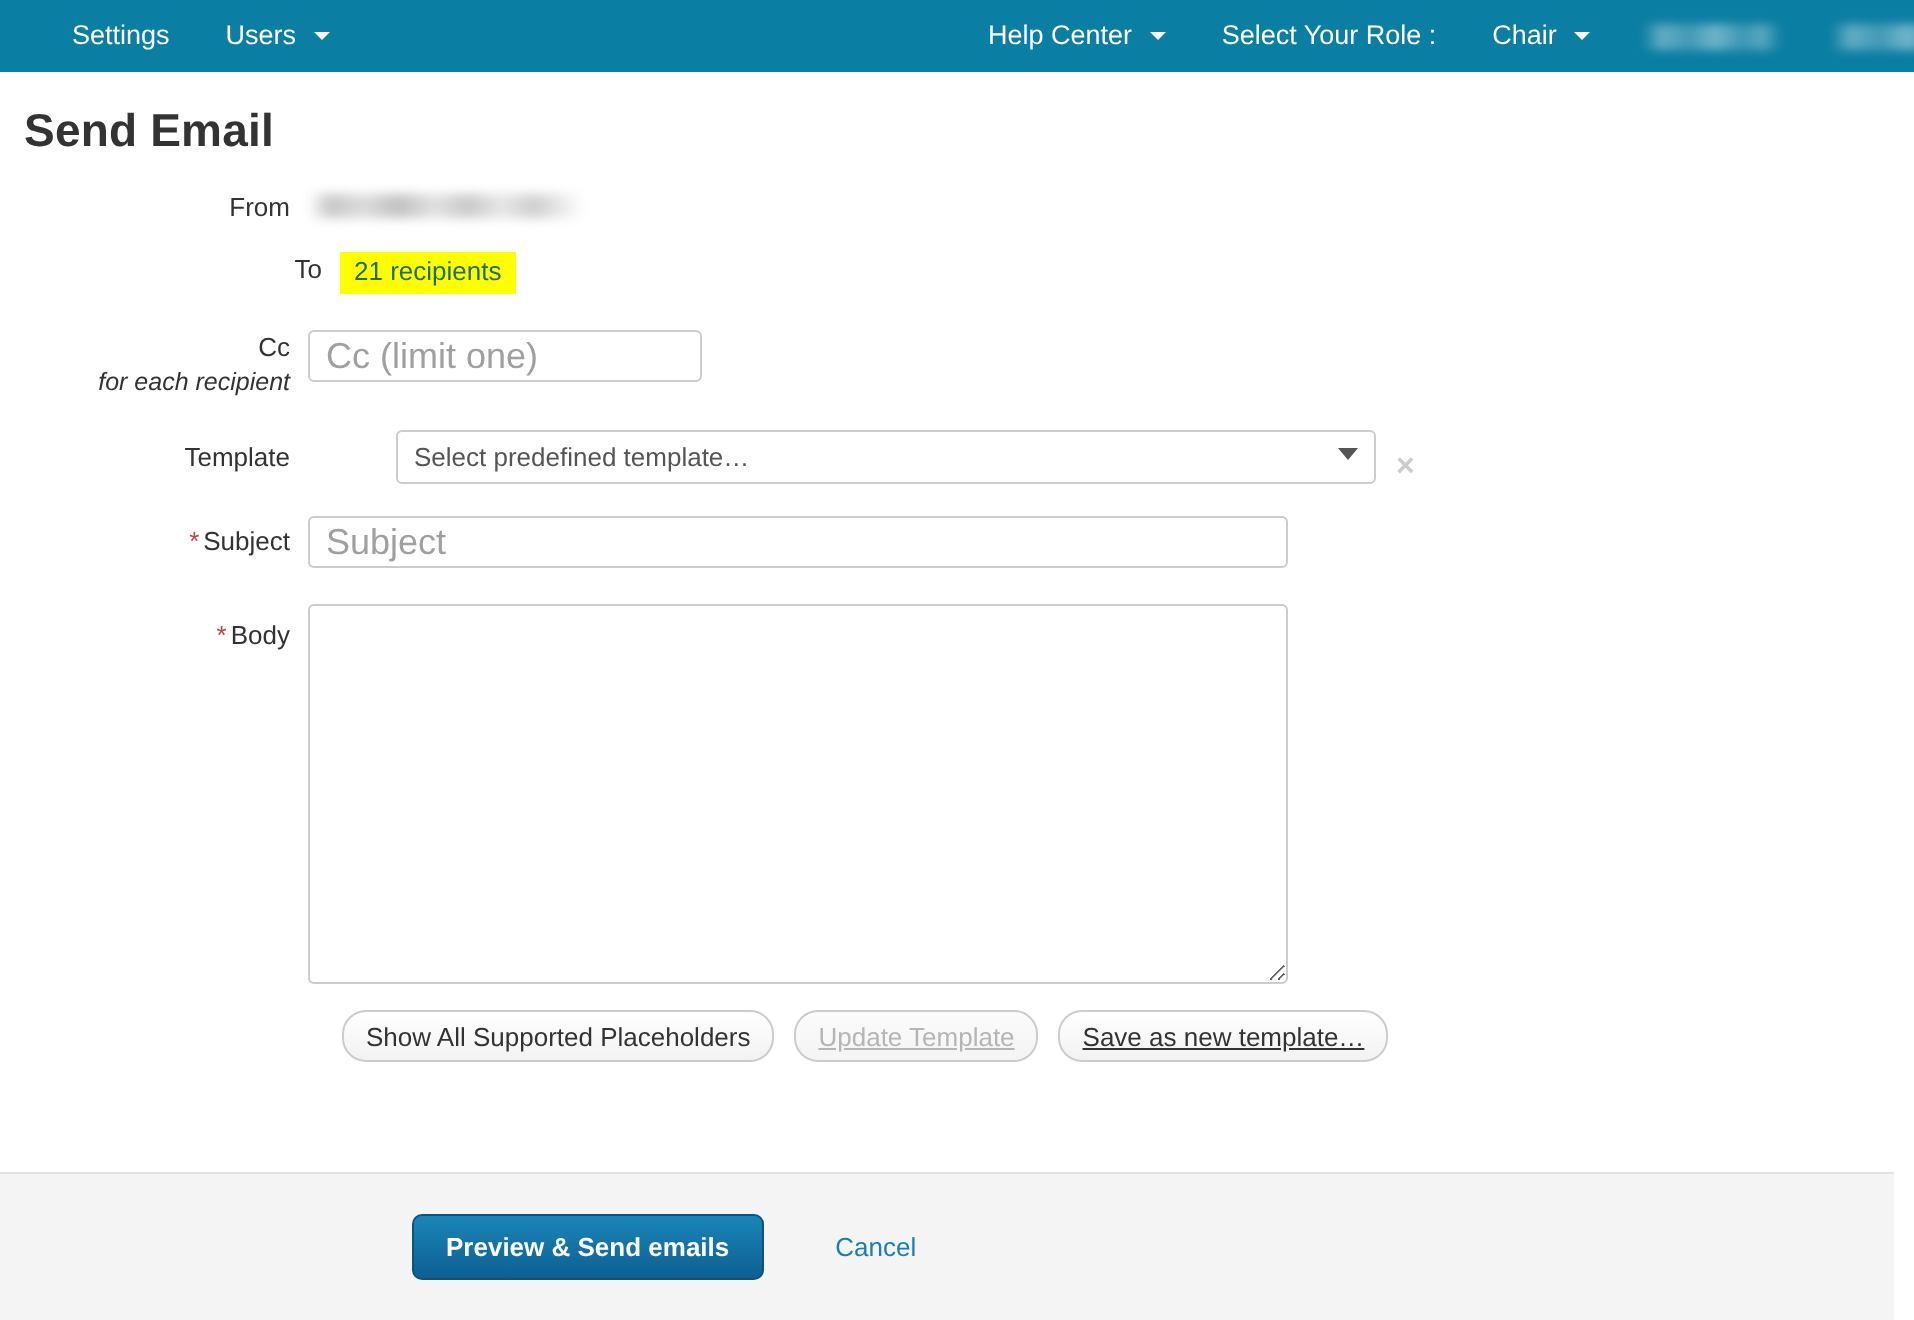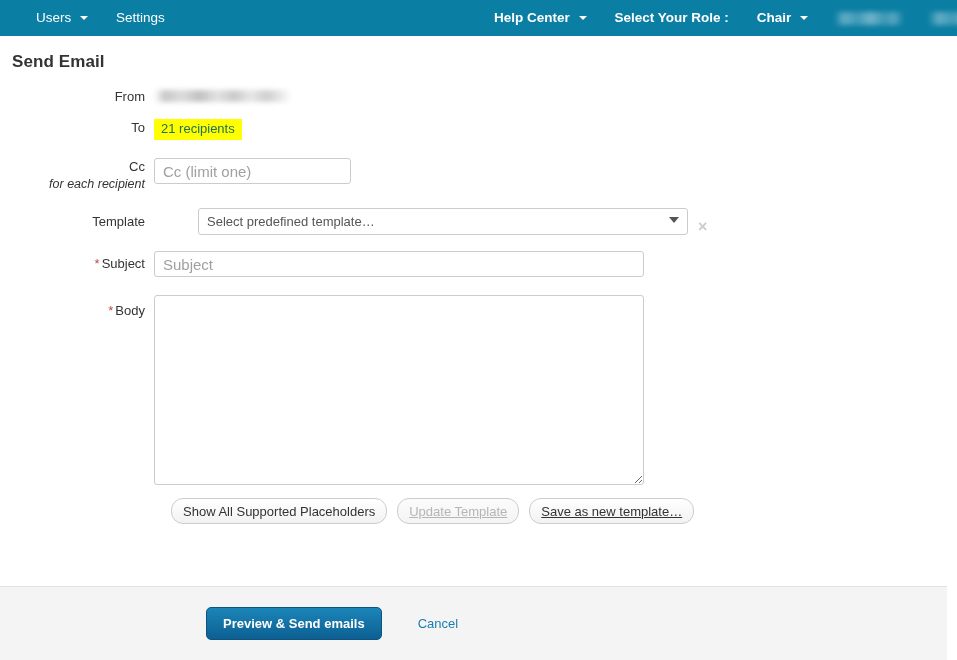--- a/index.html
+++ b/index.html
@@ -39,21 +39,21 @@
   }
   .nav-item {
     color: #ffffff;
     font-size: 13.5px;
     padding: 0 14px;
     line-height: 36px;
     white-space: nowrap;
     cursor: pointer;
     text-decoration: none;
   }
-  .nav-item.bold { font-weight: bold; }
+  .nav-item.bold { font-weight: normal; }
   .nav-item.first { padding-left: 0; }
   .caret {
     display: inline-block;
     width: 0; height: 0;
     margin-left: 5px;
     vertical-align: 2px;
     border-left: 4px solid transparent;
     border-right: 4px solid transparent;
     border-top: 4px solid #ffffff;
   }
@@ -70,21 +70,21 @@
         rgba(255,255,255,0.20) 72%,
         rgba(255,255,255,0.32) 86%,
         rgba(255,255,255,0.00) 100%);
     filter: blur(2.5px);
   }
   .nav-blur.w1 { width: 70px; }
   .nav-blur.w2 { width: 74px; }
 
   
   .page-title {
-    font-size: 17px;
+    font-size: 23px;
     font-weight: bold;
     color: #333333;
     margin: 16px 0 0 12px;
     letter-spacing: 0.1px;
   }
 
   
   .form {
     margin-top: 16px;
   }
@@ -149,21 +149,21 @@
     line-height: 16px;
   }
 
   
   .text-input {
     height: 26px;
     border: 1px solid #cccccc;
     border-radius: 3px;
     padding: 3px 8px;
     font-family: "Liberation Sans", sans-serif;
-    font-size: 15px;
+    font-size: 18px;
     color: #555555;
     background: #ffffff;
     outline: none;
   }
   .text-input::placeholder { color: #a0a0a0; }
   .input-cc { width: 197px; }
   .input-subject { width: 490px; }
 
   .select-wrap {
     position: relative;
@@ -275,25 +275,25 @@
     text-decoration: none;
     cursor: pointer;
   }
 </style>
 </head>
 <body>
 
 <div class="navbar">
   <div class="nav-left">
     <a class="nav-item">
+      <span>Settings</span>
+    </a>
+    <a class="nav-item">
       <span>Users</span>
       <span class="caret"></span>
-    </a>
-    <a class="nav-item">
-      <span>Settings</span>
     </a>
   </div>
 
   <div class="nav-right">
     <a class="nav-item bold">
       <span>Help Center</span>
       <span class="caret"></span>
     </a>
     <span class="nav-item bold">Select Your Role :</span>
     <a class="nav-item bold">
@@ -309,21 +309,21 @@
 
 <div class="form">
 
   <div class="form-row">
     <div class="label-col">From</div>
     <div class="field-col">
       <span class="blur-text"></span>
     </div>
   </div>
 
-  <div class="form-row" style="margin-bottom:18px;">
+  <div class="form-row" style="margin-bottom:18px;margin-left:16px;">
     <div class="label-col">To</div>
     <div class="field-col">
       <a class="recipients-link">21 recipients</a>
     </div>
   </div>
 
   <div class="form-row" style="margin-bottom:16px;">
     <div class="label-col">
       <span>Cc</span>
       <span class="sub">for each recipient</span>

